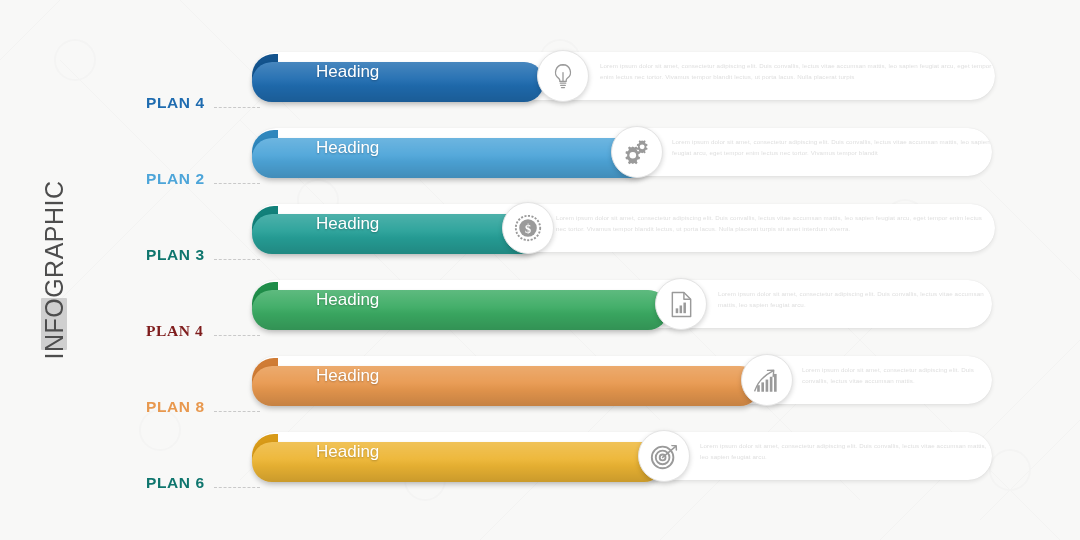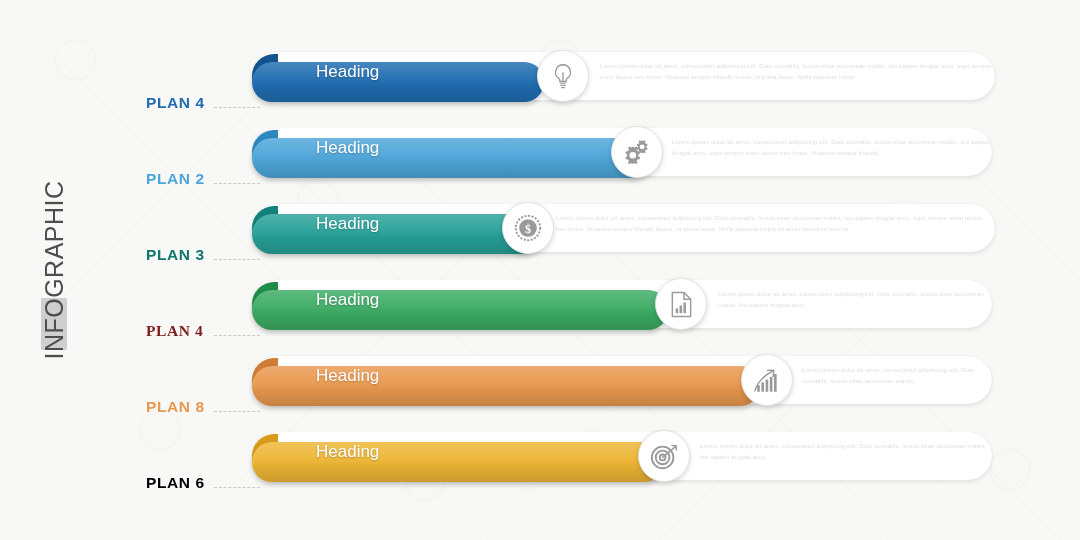--- a/index.html
+++ b/index.html
@@ -325,21 +325,21 @@
         <rect x="5.5" y="20" width="2.8" height="7"></rect>
         <rect x="10" y="17" width="2.8" height="10"></rect>
         <rect x="14.5" y="14" width="2.8" height="13"></rect>
         <rect x="19" y="11" width="2.8" height="16"></rect>
         <rect x="23.5" y="8" width="2.8" height="19"></rect>
       </g>
     </svg>
       </div>
   </div>
     <div class="row" style="top: 426px;">
-    <div class="plan-label" style="color:#000000;">PLAN 6</div>
+    <div class="plan-label" style="color:#0f766e;">PLAN 6</div>
 
     <div class="plan-dash" style="width:46px;"></div>
 
     <div class="panel" style="left:252px; width:740px;"></div>
 
     <div class="bar-cap" style="left:252px; background:#d89a18;"></div>
 
     <div class="bar" style="left:252px; width:412px; background:#edb533;">
       <span class="heading">Heading</span>
     </div>

